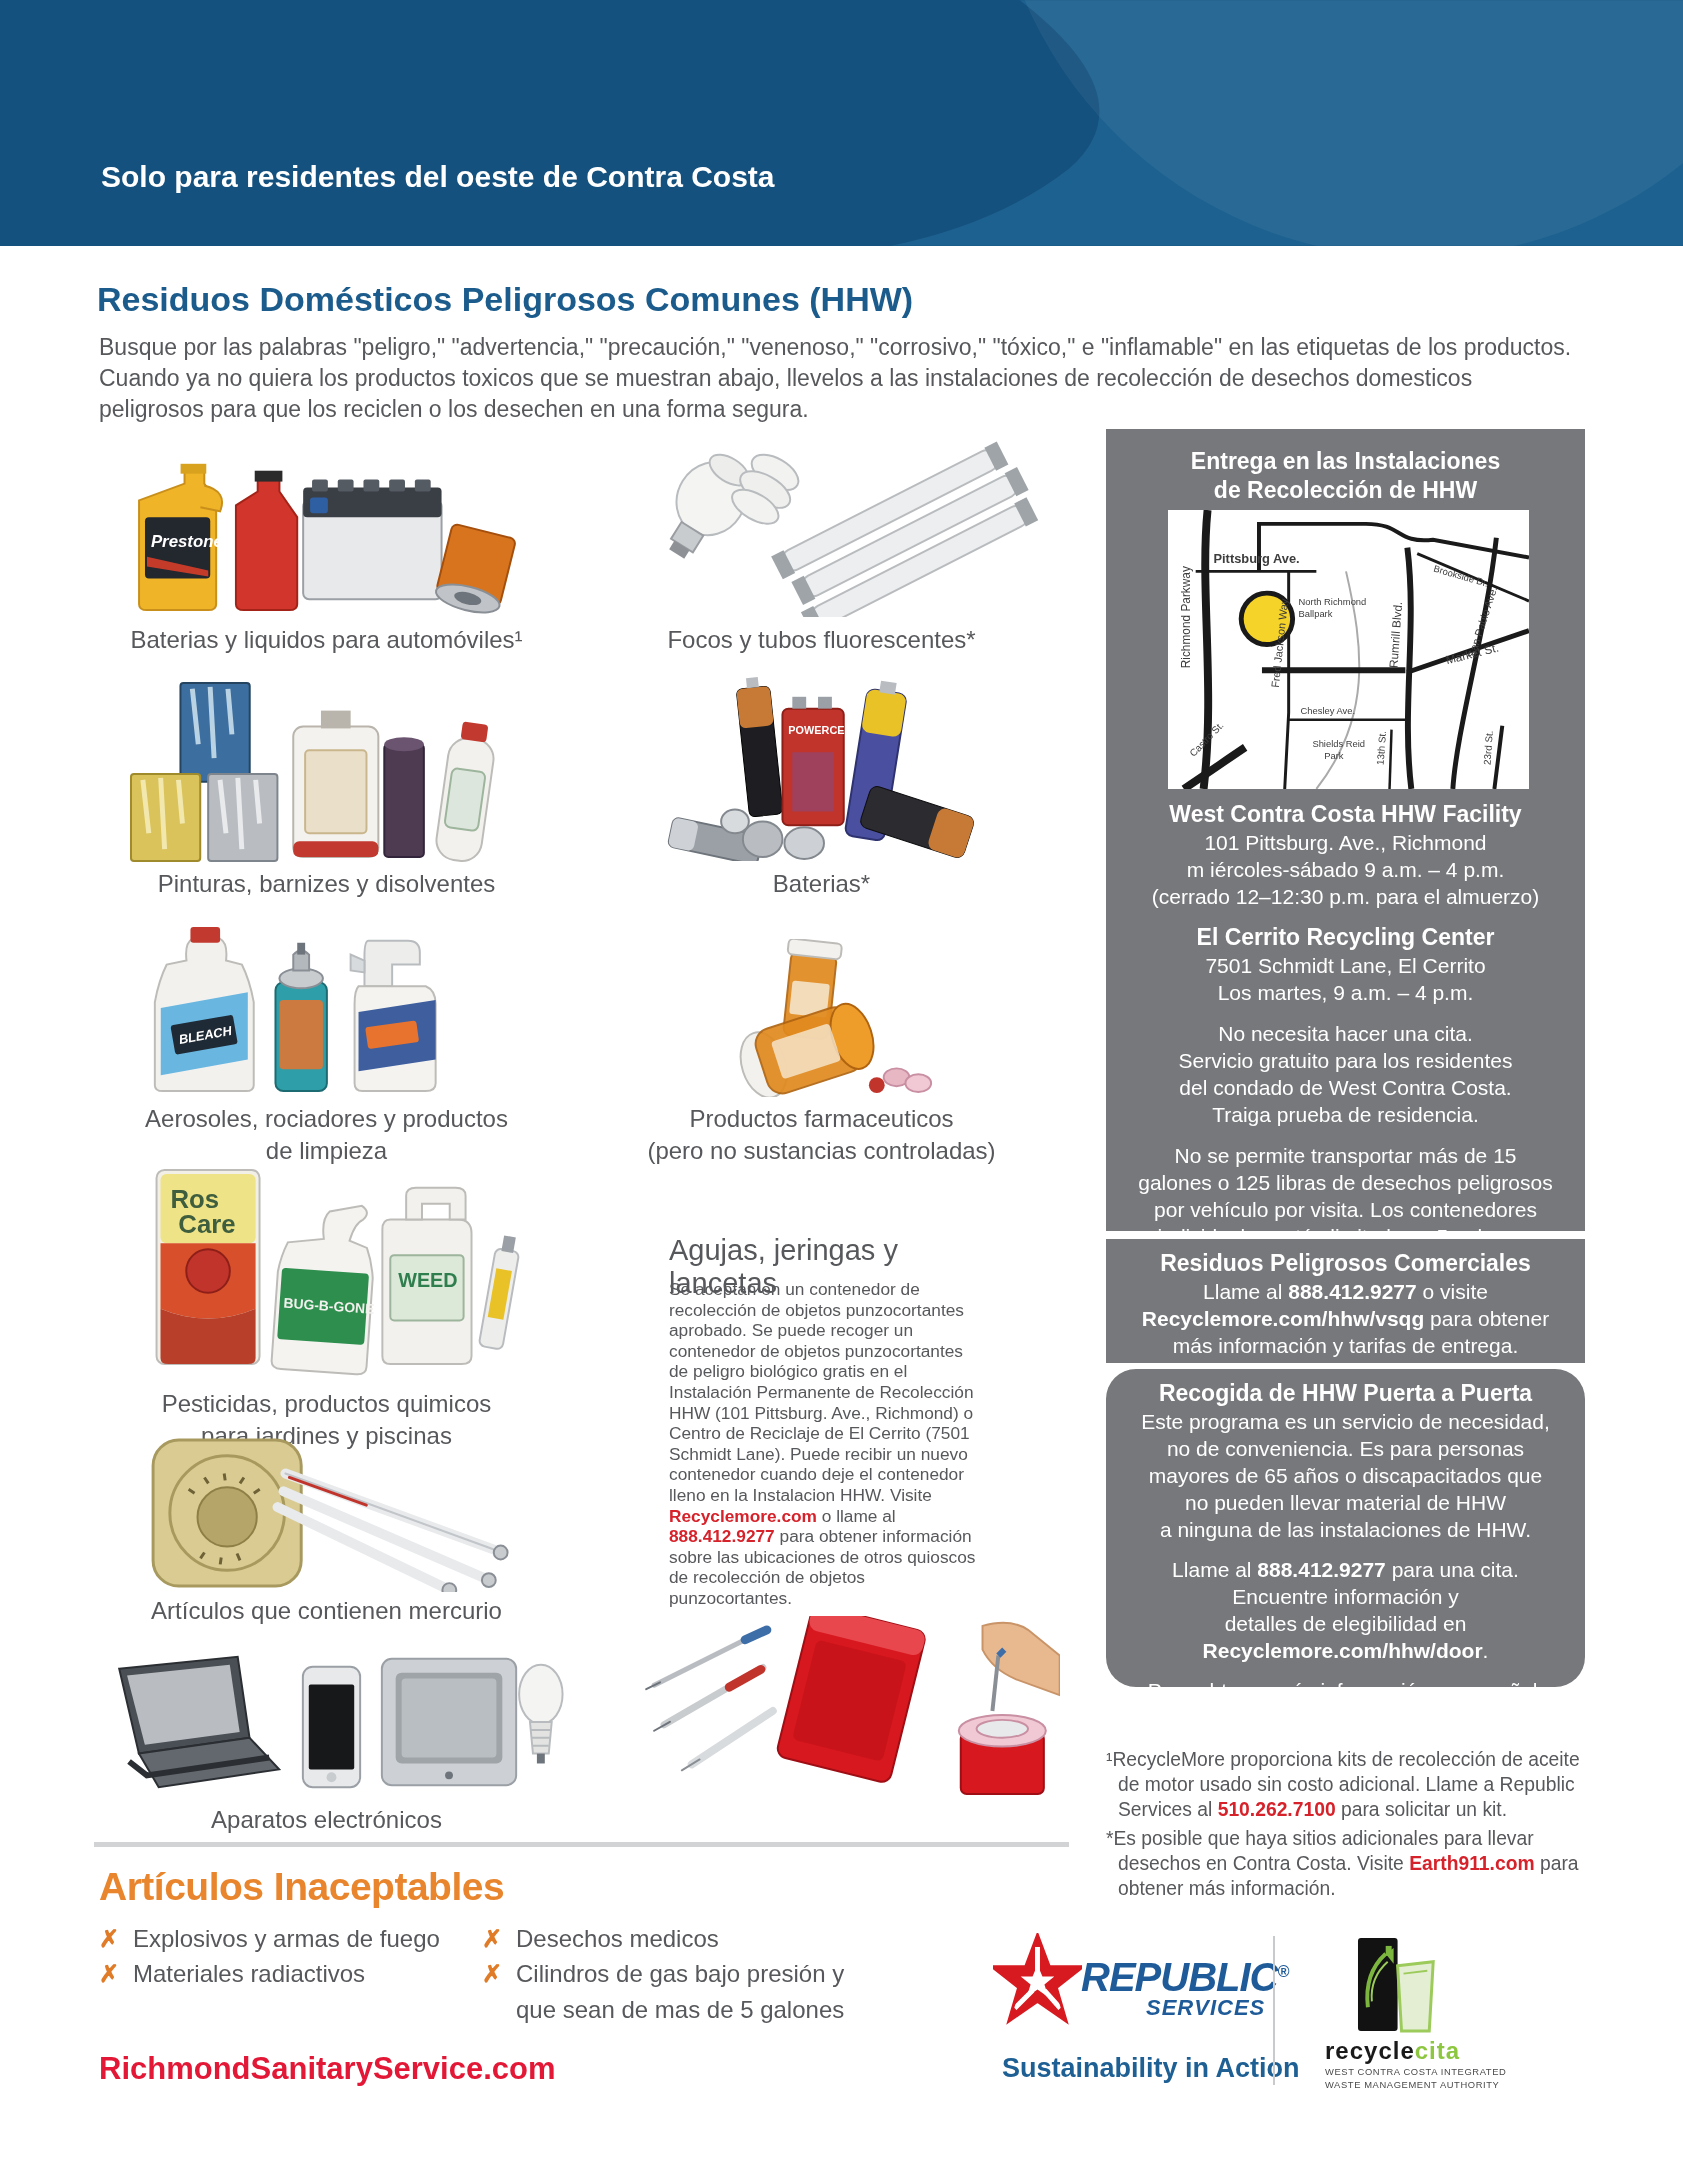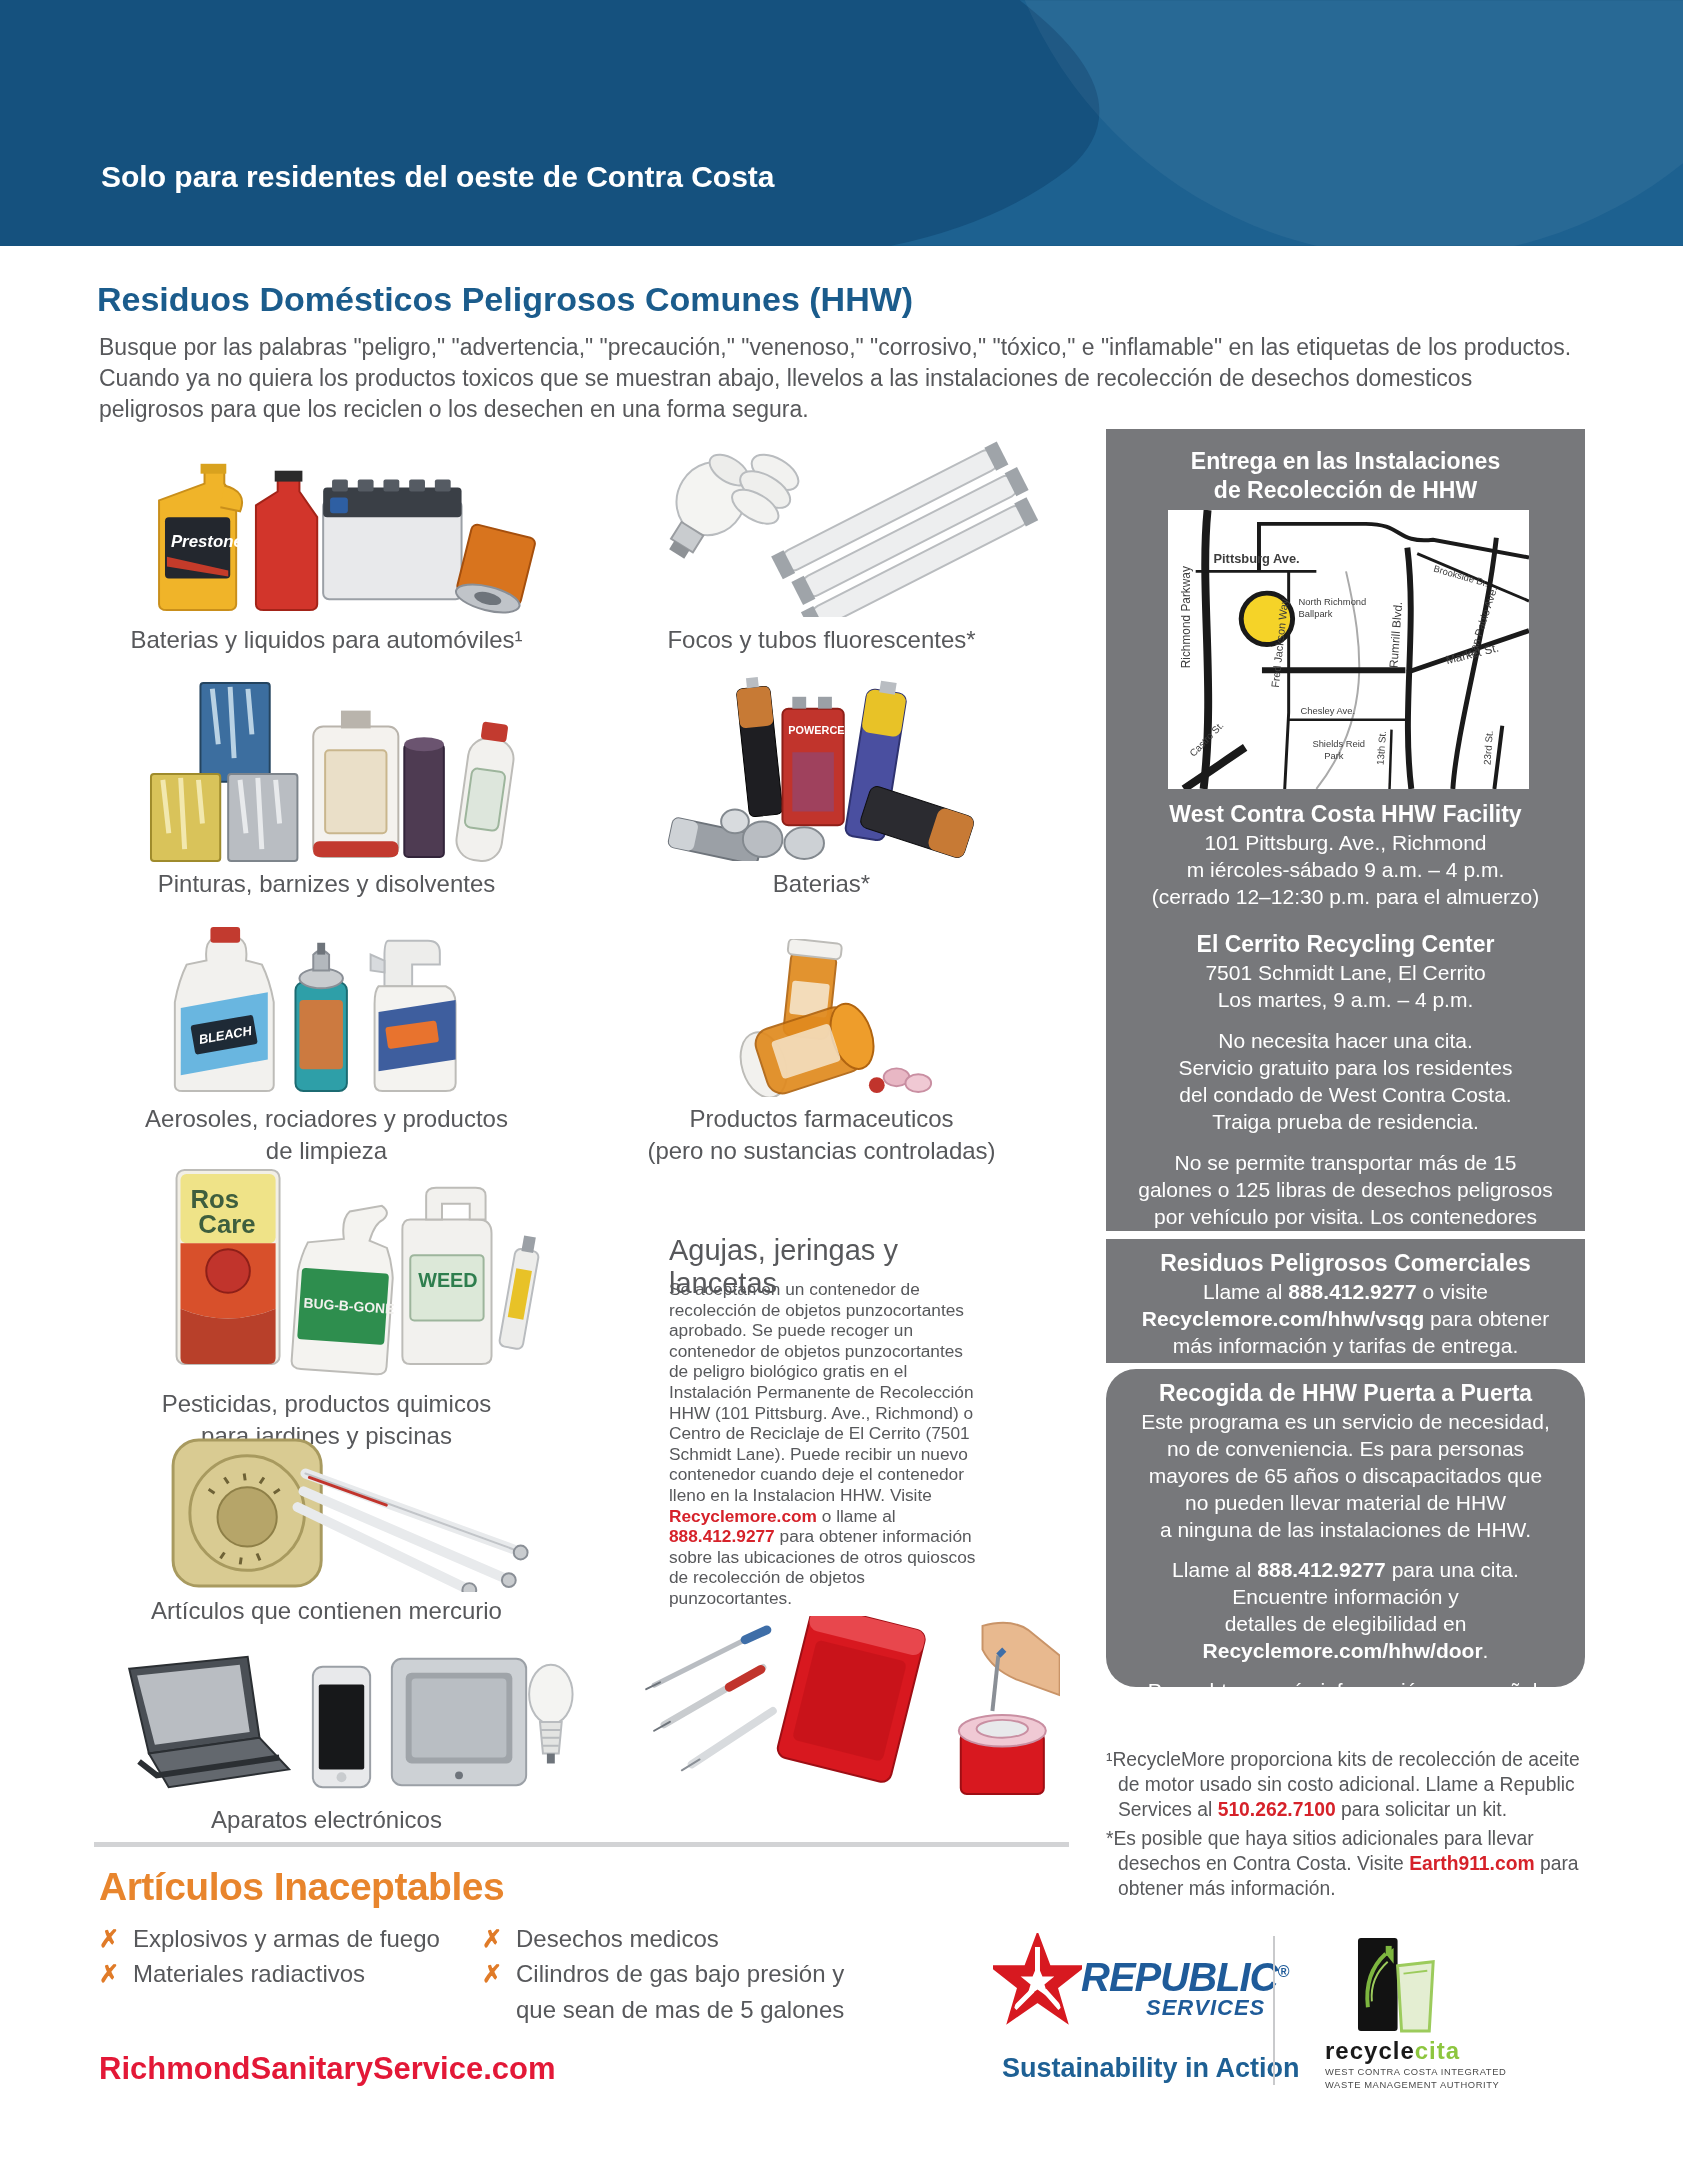--- a/index.html
+++ b/index.html
@@ -8,21 +8,21 @@
   .abs{position:absolute;}
   
   .banner{left:0;top:0;width:1683px;height:246px;background:#15517E;}
   .banner svg{position:absolute;left:0;top:0;}
   .h-title{left:99px;top:87px;width:1544px;font-size:56px;font-weight:700;color:#ffffff;letter-spacing:-1px;}
   .h-sub{left:101px;top:160px;width:1188px;font-size:30px;font-weight:700;color:#ffffff;}
   
   .h2{left:97px;top:280px;width:1386px;font-size:34px;font-weight:700;color:#1B5C8C;}
   .intro{left:99px;top:332px;width:1480px;font-size:23px;line-height:31px;color:#57585B;}
   
-  .fig{display:flex;align-items:flex-end;justify-content:flex-end;}
+  .fig{display:flex;align-items:flex-end;justify-content:flex-start;}
   .fig-label{font-size:24px;line-height:32px;color:#57585B;text-align:center;white-space:pre-line;}
   .sharps-h{left:669px;top:1234px;width:337px;font-size:29px;color:#57585B;}
   .sharps-p{left:669px;top:1279px;width:311px;font-size:17.3px;line-height:20.6px;color:#57585B;}
   .red-b{color:#D6222A;font-weight:700;}
   
   .gbox{left:1106px;width:479px;background:#77787B;color:#ffffff;text-align:center;}
   .gbox .bt{font-weight:700;font-size:23px;line-height:29px;}
   .gbox .tx{font-size:21px;line-height:27px;white-space:pre-line;}
   .gbox .b{font-weight:700;}
   .mapbox{left:1168px;top:510px;width:361px;height:279px;background:#ffffff;}
@@ -353,21 +353,21 @@
       <text class="map-lbl" font-size="10" transform="rotate(-46 26 250)" x="26" y="250">Castro St.</text>
       <text class="map-lbl" font-size="10" transform="rotate(-86 218 258)" x="218" y="258">13th St.</text>
       <text class="map-lbl" font-size="10" transform="rotate(-86 326 258)" x="326" y="258">23rd St.</text>
     </svg>
   </div>
   <div class="abs gbox" style="top:800px;background:none;">
     <div class="bt">West Contra Costa HHW Facility</div>
     <div class="tx">101 Pittsburg. Ave., Richmond
 m iércoles-sábado 9 a.m. – 4 p.m.
 (cerrado 12–12:30 p.m. para el almuerzo)</div>
-    <div class="bt" style="margin-top:20px;">El Cerrito Recycling Center</div>
+    <div class="bt" style="margin-top:13px;">El Cerrito Recycling Center</div>
     <div class="tx">7501 Schmidt Lane, El Cerrito
 Los martes, 9 a.m. – 4 p.m.</div>
     <div class="tx" style="margin-top:14px;">No necesita hacer una cita.
 Servicio gratuito para los residentes
 del condado de West Contra Costa.
 Traiga prueba de residencia.</div>
     <div class="tx" style="margin-top:14px;">No se permite transportar más de 15
 galones o 125 libras de desechos peligrosos
 por vehículo por visita. Los contenedores
 individuales están limitados a 5 galones.</div>

